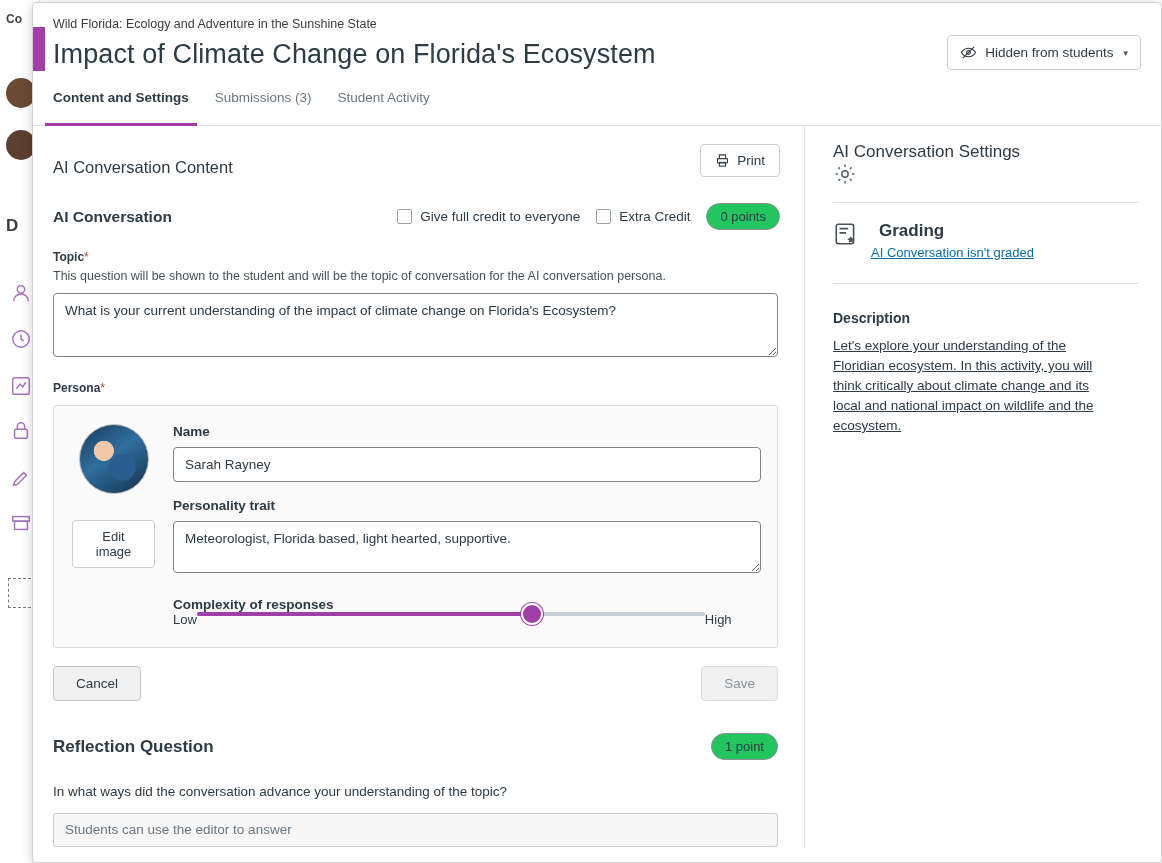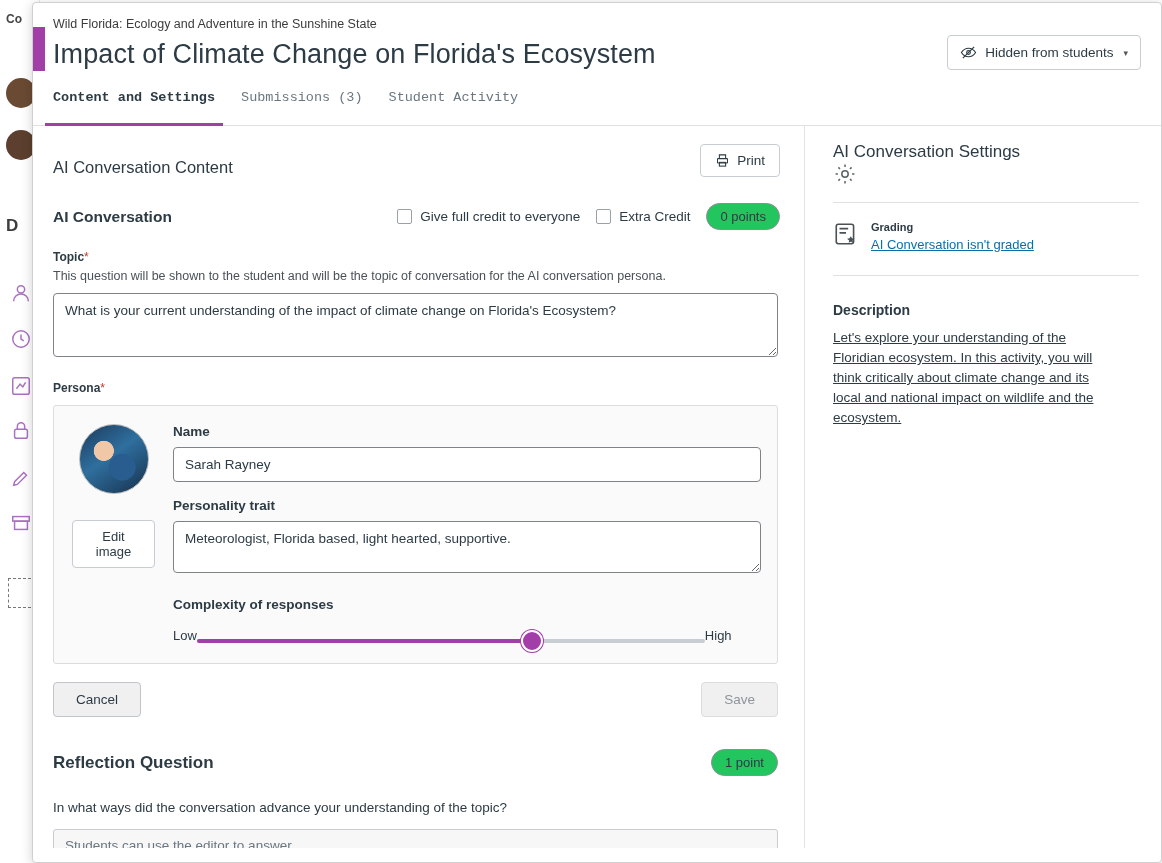--- a/index.html
+++ b/index.html
@@ -119,21 +119,20 @@
   }
 
   
   .tabs {
     margin-top: 20px;
     padding: 0 20px;
     border-bottom: 1px solid #e0e0e0;
     display: flex;
     gap: 26px;
     height: 36px;
-    font-family: Liberation Mono, monospace;
   }
   .tab {
     font-size: 13.5px;
     color: #6b7780;
     padding-bottom: 10px;
     cursor: pointer;
     position: relative;
   }
   .tab.active {
     color: #2d3b45;
@@ -297,22 +296,22 @@
     font-size: 12px;
     color: #4a5257;
   }
   .complexity-label {
     margin-top: 20px;
     font-size: 13.5px;
     font-weight: bold;
     color: #2d3b45;
   }
   .slider-row {
-    margin-top: 16px;
-    display: flex; align-items: flex-end; gap: 0;
+    margin-top: 0;
+    display: flex; align-items: flex-start; gap: 0;
   }
   .slider-end { font-size: 13px; color: #2d3b45; }
   .slider-track {
     position: relative;
     width: 508px; height: 4px;
     background: #c8cdd1;
     border-radius: 2px;
   }
   .slider-fill {
     position: absolute; left: 0; top: 0; height: 4px;
@@ -389,21 +388,21 @@
   }
   .grading-row {
     margin-top: 18px;
     display: flex; gap: 12px; align-items: flex-start;
   }
   .grading-icon {
     width: 26px; height: 26px; color: #4a5257; flex: none;
   }
   .grading-icon svg { width: 26px; height: 26px; display: block; }
   .grading-title {
-    font-size: 11px; font-weight: bold; color: #2d3b45;
+    font-size: 17px; font-weight: bold; color: #2d3b45; margin-left: 8px;
   }
   .grading-link {
     margin-top: 4px;
     font-size: 13px;
     color: #0b6ea8;
     text-decoration: underline;
     cursor: pointer;
     display: inline-block;
   }
   .desc-title {

